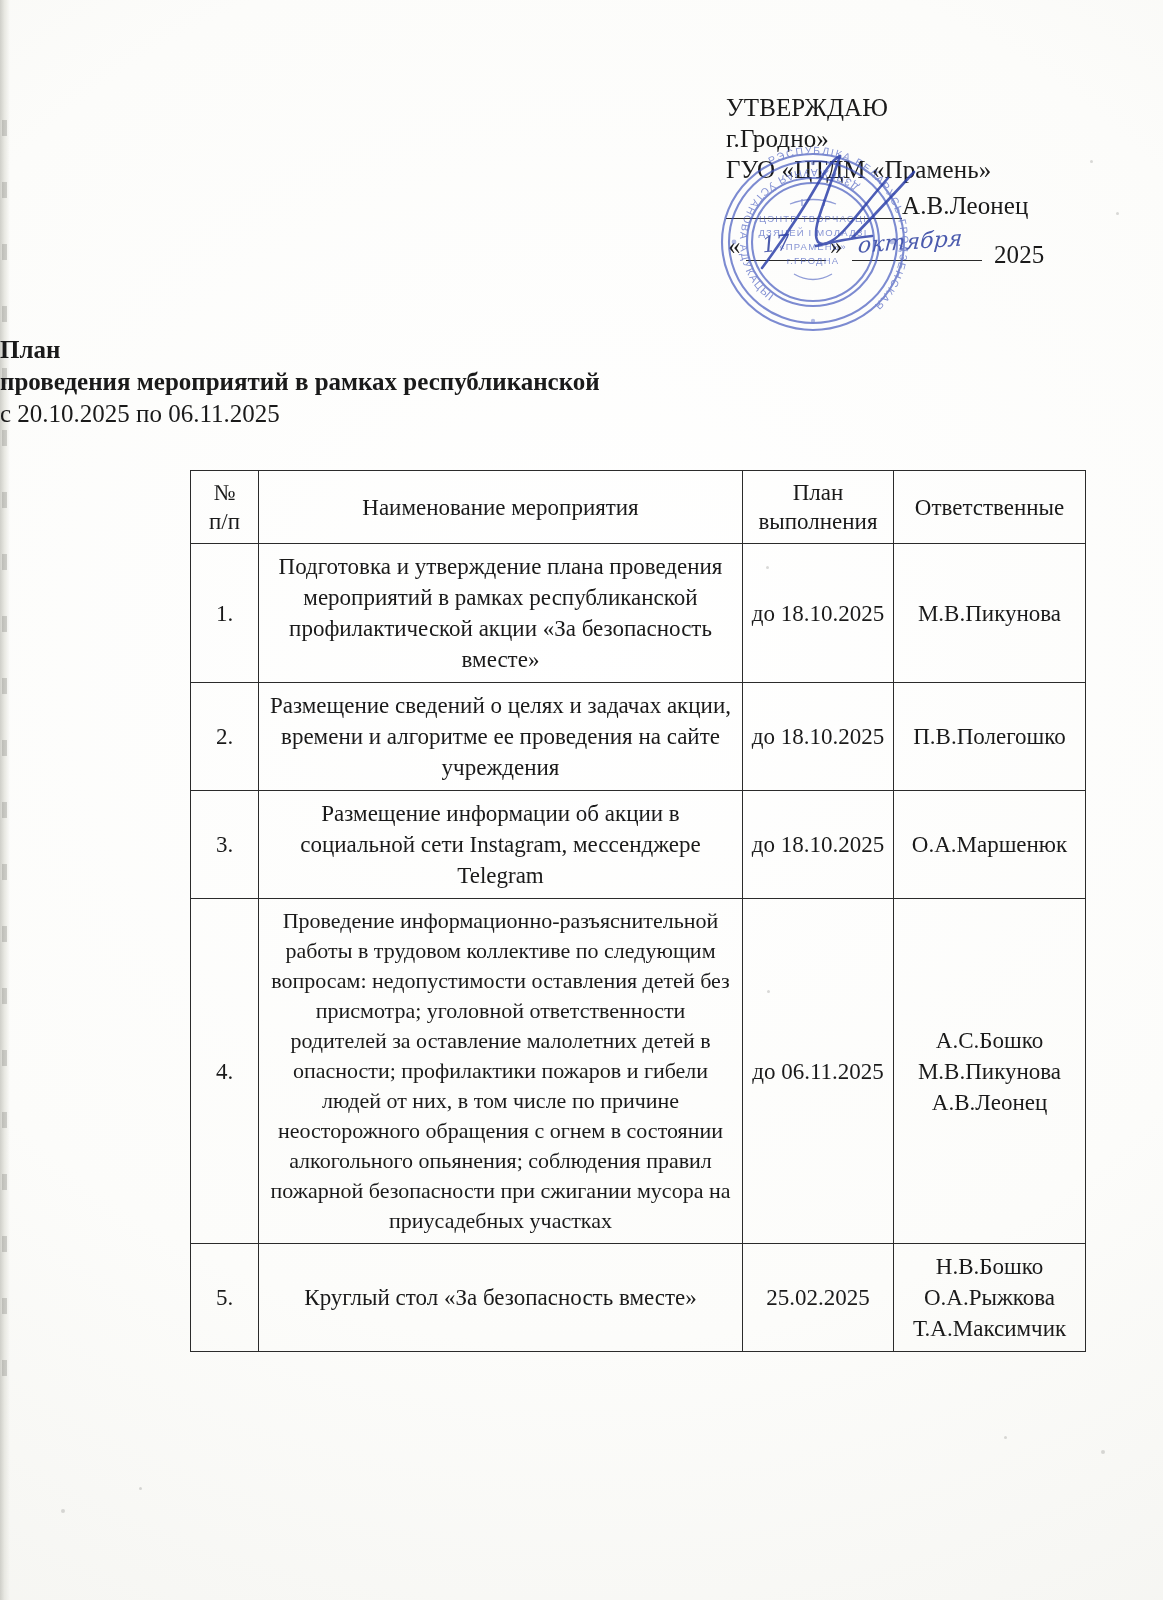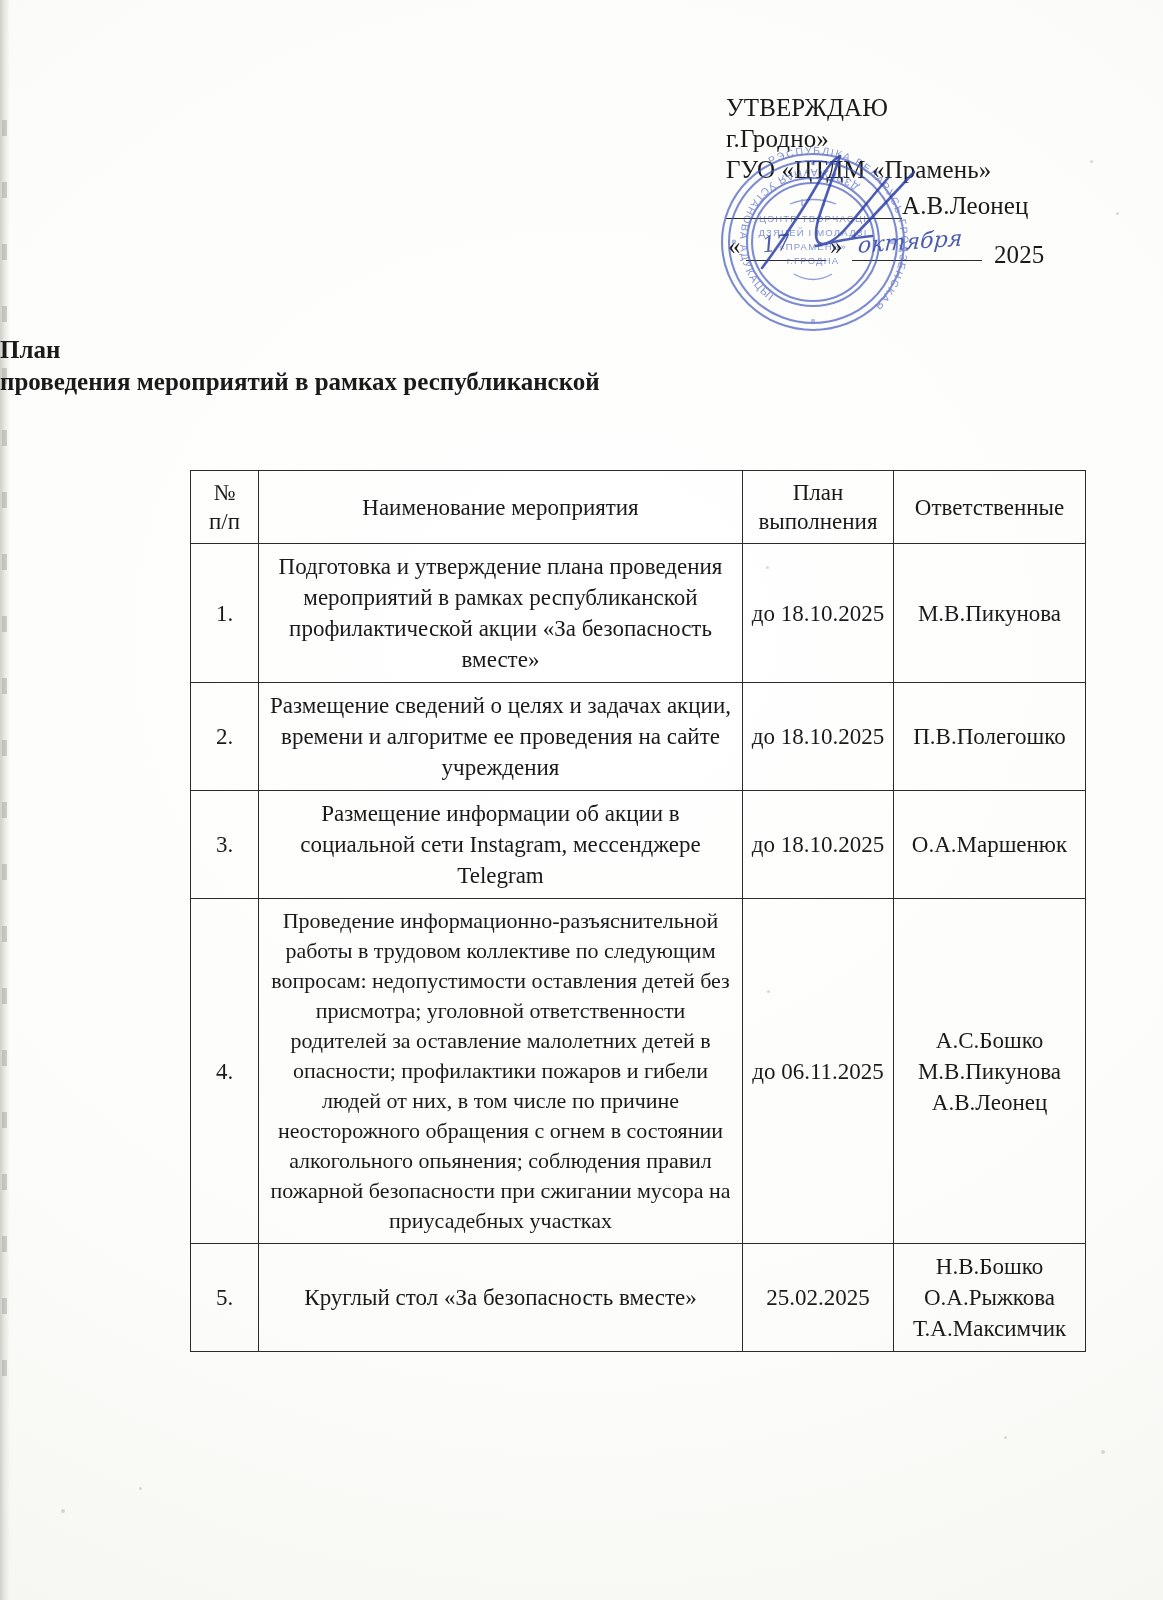--- a/index.html
+++ b/index.html
@@ -259,20 +259,21 @@
       <path d="M6,118 C30,86 48,58 64,30 C70,20 76,10 84,6"></path>
       <path d="M84,6 C78,24 70,46 64,64 C60,76 58,86 62,92 C68,98 80,90 92,76 C104,62 118,44 132,28"></path>
       <path d="M96,88 C114,70 136,46 158,22"></path>
       <path d="M60,96 C76,92 96,88 116,86"></path>
     </g>
   </svg>
 
   <div class="doc-title">
     <div>План</div>
     <div>проведения мероприятий в рамках республиканской</div>
+    <div class="sub-plain">с 20.10.2025 по 06.11.2025</div>
   </div>
 
   <table class="plan">
     <colgroup>
       <col class="c-num">
         <col class="c-name">
         <col class="c-date">
         <col class="c-resp">
     </colgroup>
     <thead>

